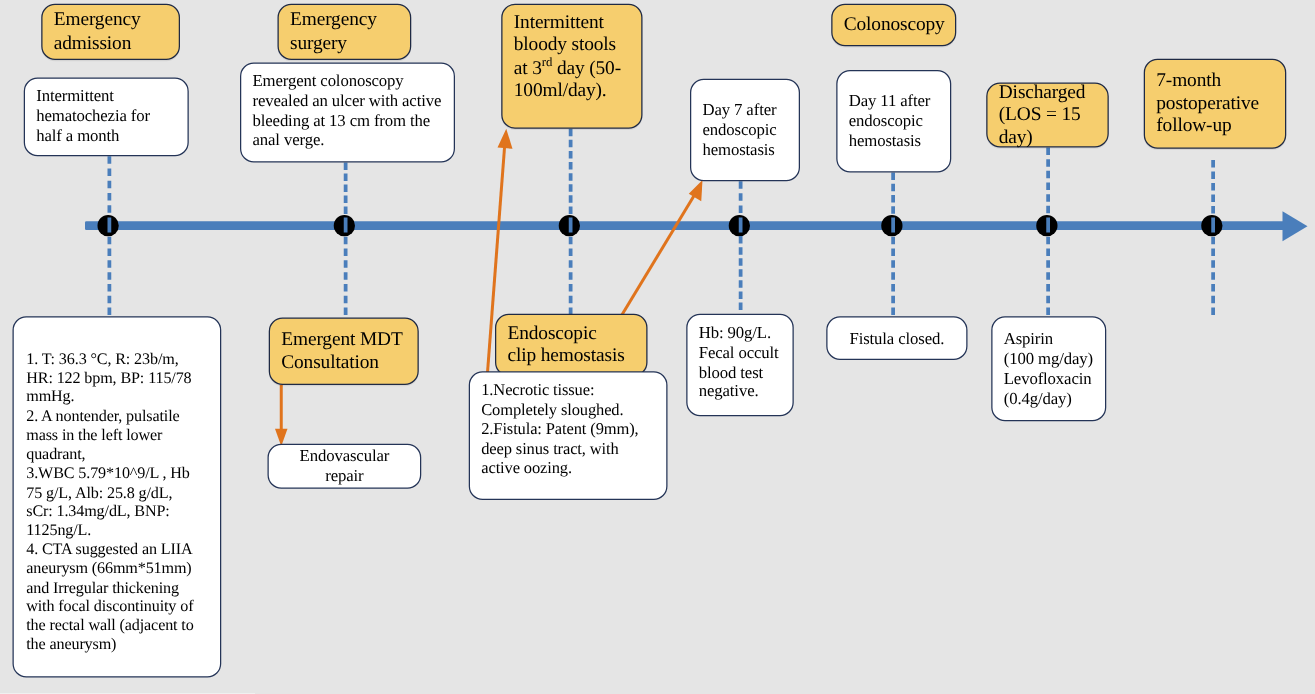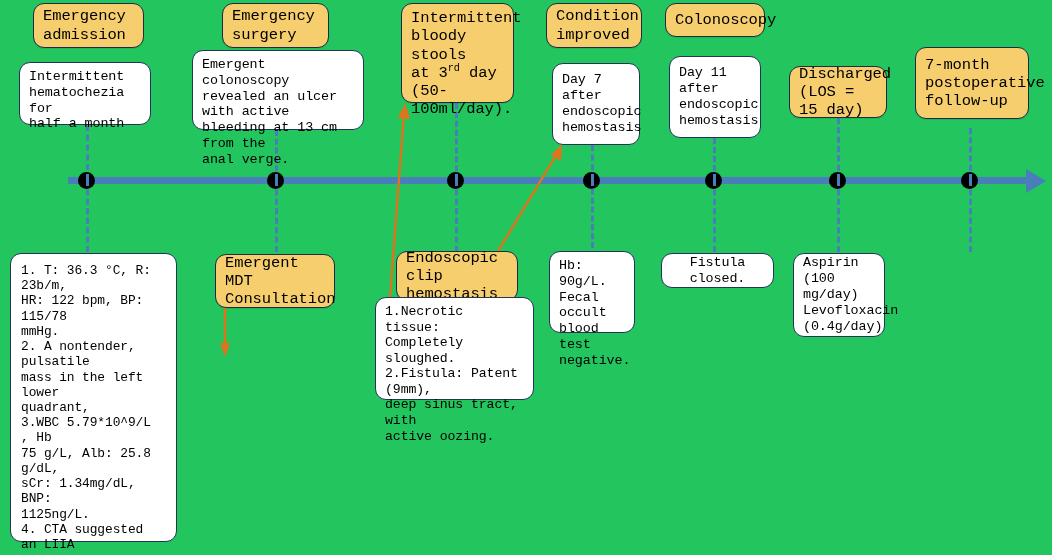--- a/index.html
+++ b/index.html
@@ -5,22 +5,21 @@
   html,body{margin:0;padding:0;background:#ffffff;}
   body{
     font-family:"Liberation Serif","DejaVu Serif",serif;
     color:#000000;
   }
   #canvas{
     position:relative;
     width:1052px;
     height:555px;
     overflow:hidden;
-    background:#22c55e;
-    font-family:Liberation Mono, monospace;
+    background:#e5e5e5;
   }
 
   
   .node{
     position:absolute;
     box-sizing:border-box;
     display:flex;
     align-items:center;
     border-radius:9px;
     line-height:1.18;
@@ -146,24 +145,20 @@
 surgery</span>
   </div>
 
   <div class="node pill" style="left:401px;top:3px;width:113px;height:100px;align-items:flex-start;">
     <span class="txt"><span style="white-space: pre-line;">Intermittent
 bloody stools
 at 3</span><sup>rd</sup><span style="white-space: pre-line;"> day (50-
 100ml/day).</span></span>
   </div>
 
-  <div class="node pill" style="left:546px;top:3px;width:96px;height:45px;">
-    <span class="txt" style="white-space: pre-line;">Condition
-improved</span>
-  </div>
 
   <div class="node pill" style="left:665px;top:3px;width:100px;height:34px;">
     <span class="txt">Colonoscopy</span>
   </div>
 
   <div class="node pill" style="left:789px;top:66px;width:98px;height:52px;">
     <span class="txt" style="white-space: pre-line;">Discharged
 (LOS = 15 day)</span>
   </div>
 
@@ -201,39 +196,42 @@
   <div class="node pill" style="left:215px;top:254px;width:120px;height:54px;">
     <span class="txt" style="white-space: pre-line;">Emergent MDT
 Consultation</span>
   </div>
 
   <div class="node pill" style="left:396px;top:251px;width:122px;height:50px;">
     <span class="txt" style="white-space: pre-line;">Endoscopic
 clip hemostasis</span>
   </div>
 
-  <div class="node card tiny" style="left:10px;top:253px;width:167px;height:289px;align-items:flex-start;padding:9px 10px;">
+  <div class="node card tiny" style="left:10px;top:253px;width:167px;height:289px;align-items:flex-start;padding:26px 10px;">
     <span class="txt" style="white-space: pre-line;">1. T: 36.3 °C, R: 23b/m,
 HR: 122 bpm, BP: 115/78
 mmHg.
 2. A nontender, pulsatile
 mass in the left lower
 quadrant,
 3.WBC 5.79*10^9/L , Hb
 75 g/L, Alb: 25.8 g/dL,
 sCr: 1.34mg/dL, BNP:
 1125ng/L.
 4. CTA suggested an LIIA
 aneurysm (66mm*51mm)
 and Irregular thickening
 with focal discontinuity of
 the rectal wall (adjacent to
 the aneurysm)</span>
   </div>
 
+  <div class="node card" style="left:214px;top:355px;width:123px;height:36px;justify-content:center;text-align:center;">
+    <span class="txt">Endovascular repair</span>
+  </div>
 
   <div class="node card small" style="left:375px;top:297px;width:159px;height:103px;align-items:flex-start;">
     <span class="txt" style="white-space: pre-line;">1.Necrotic tissue:
 Completely sloughed.
 2.Fistula: Patent (9mm),
 deep sinus tract, with
 active oozing.</span>
   </div>
 
   <div class="node card" style="left:549px;top:251px;width:86px;height:82px;align-items:flex-start;">

